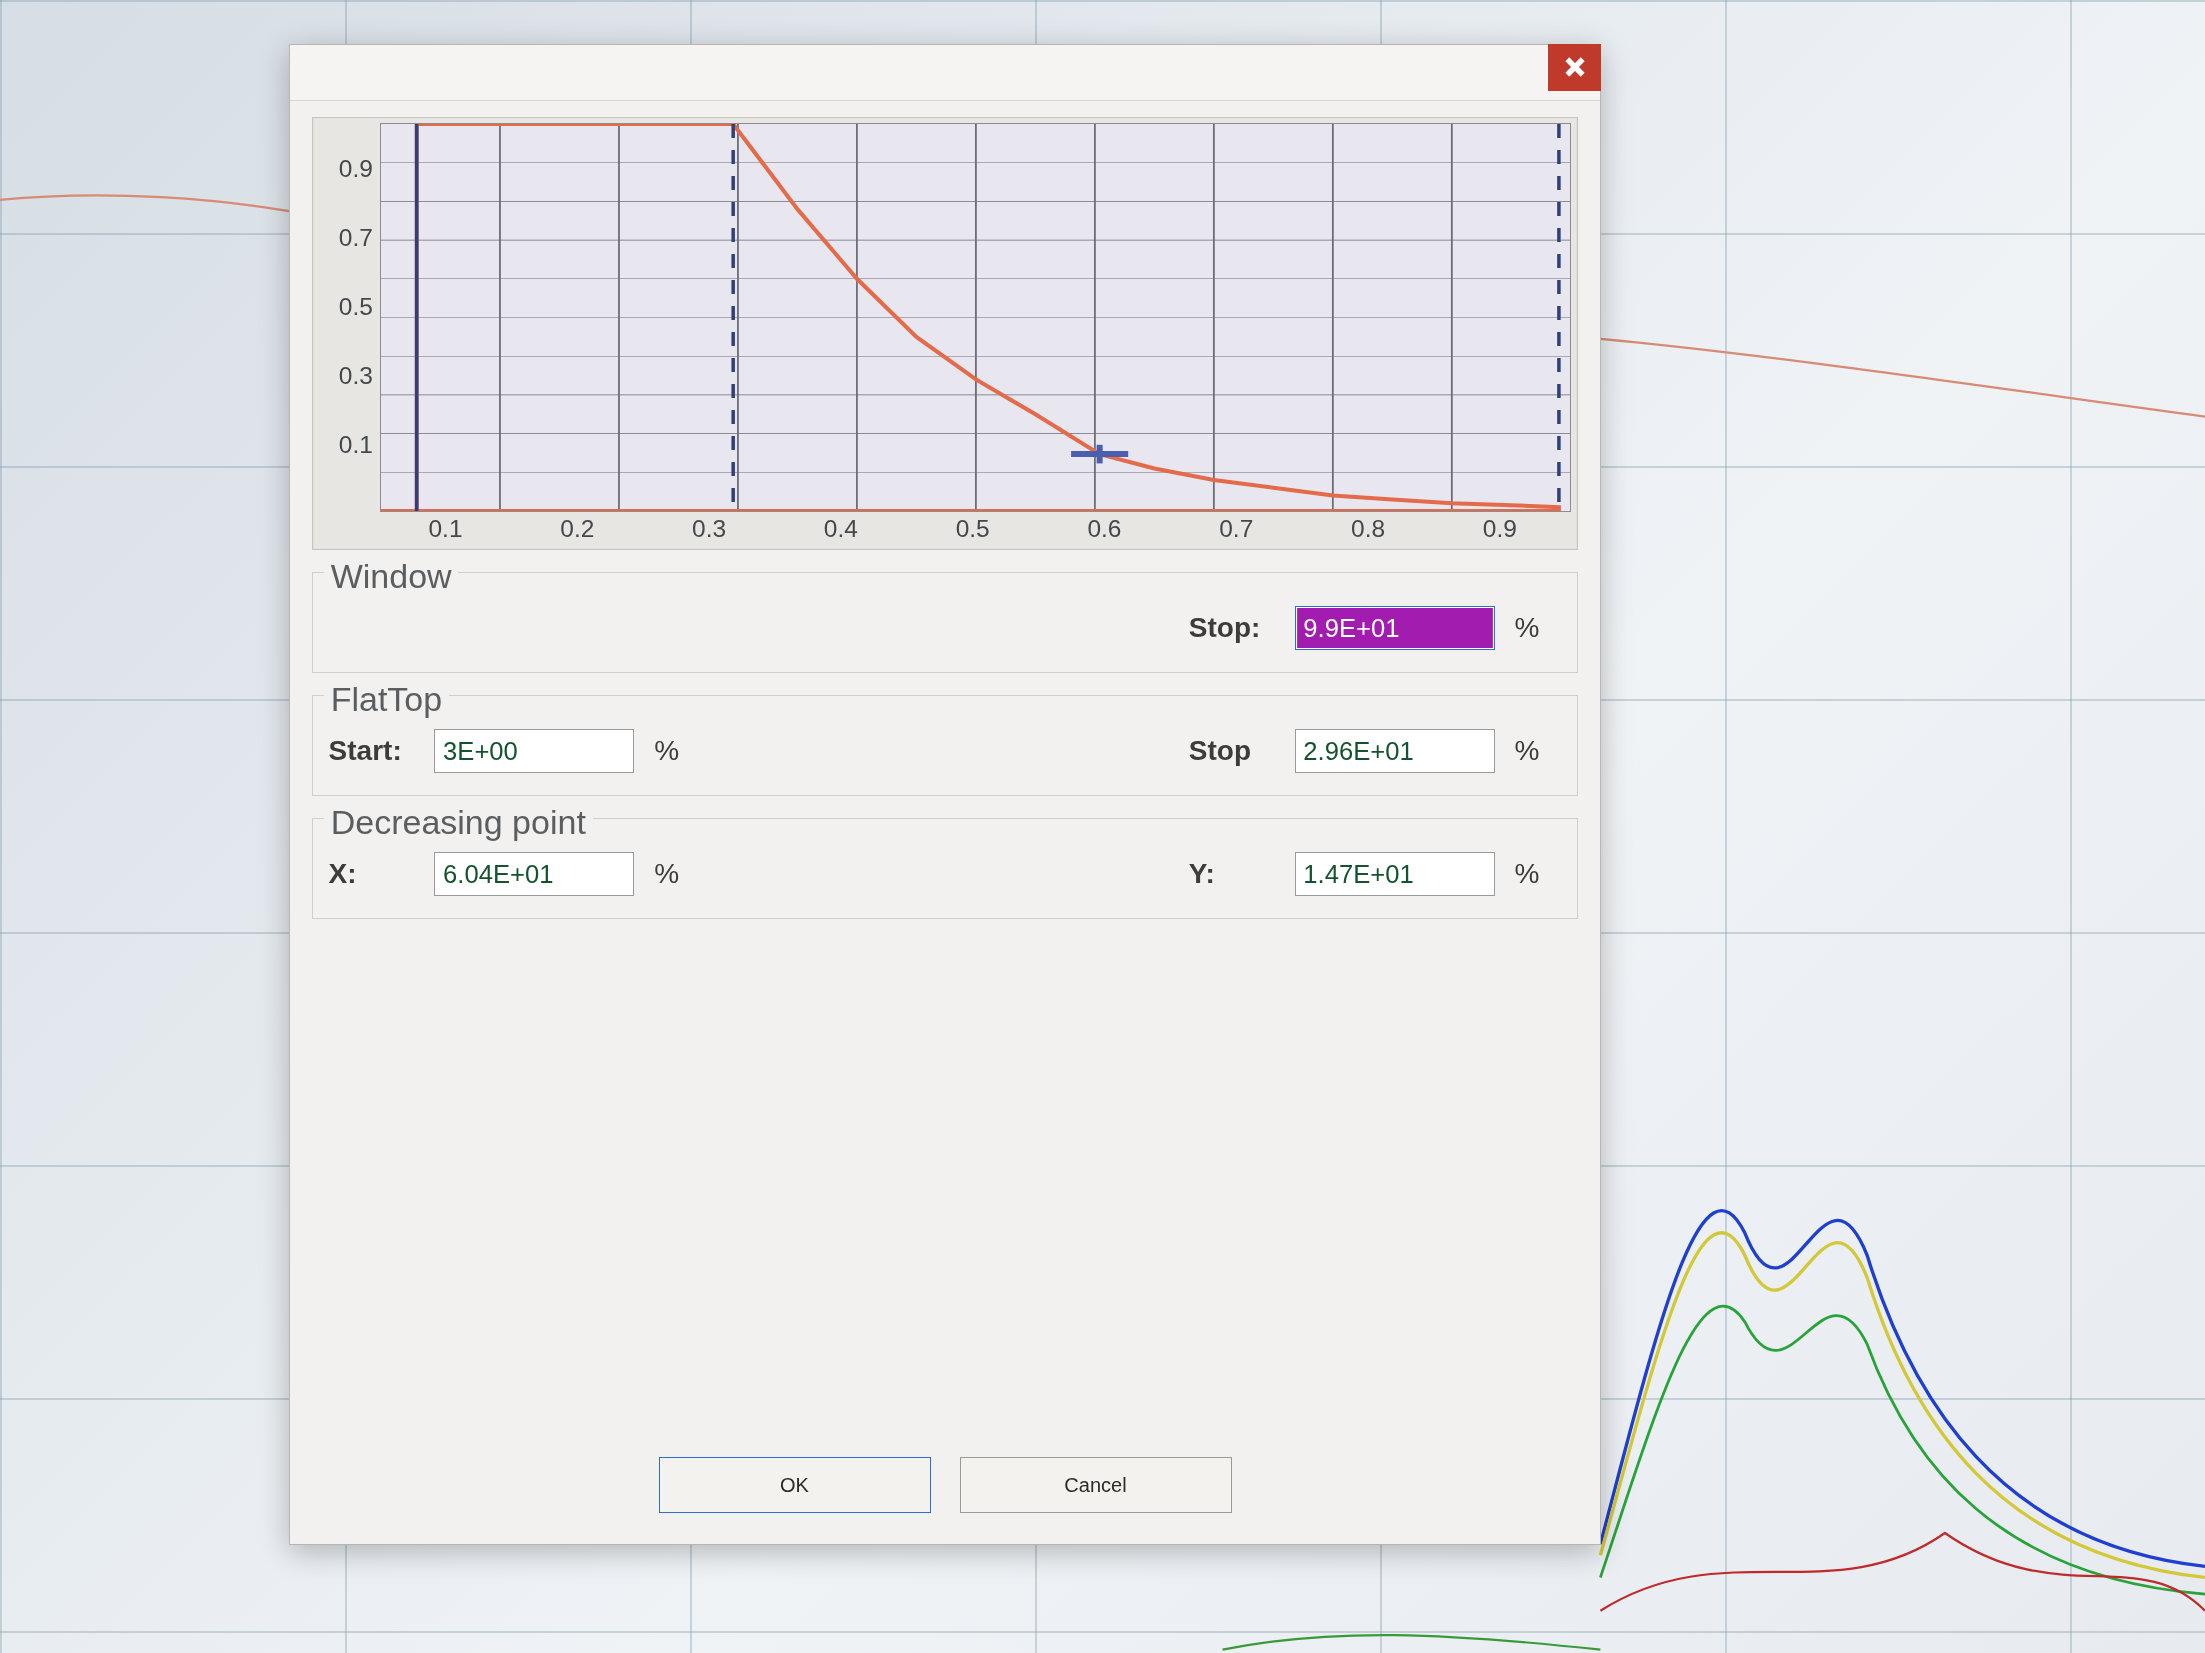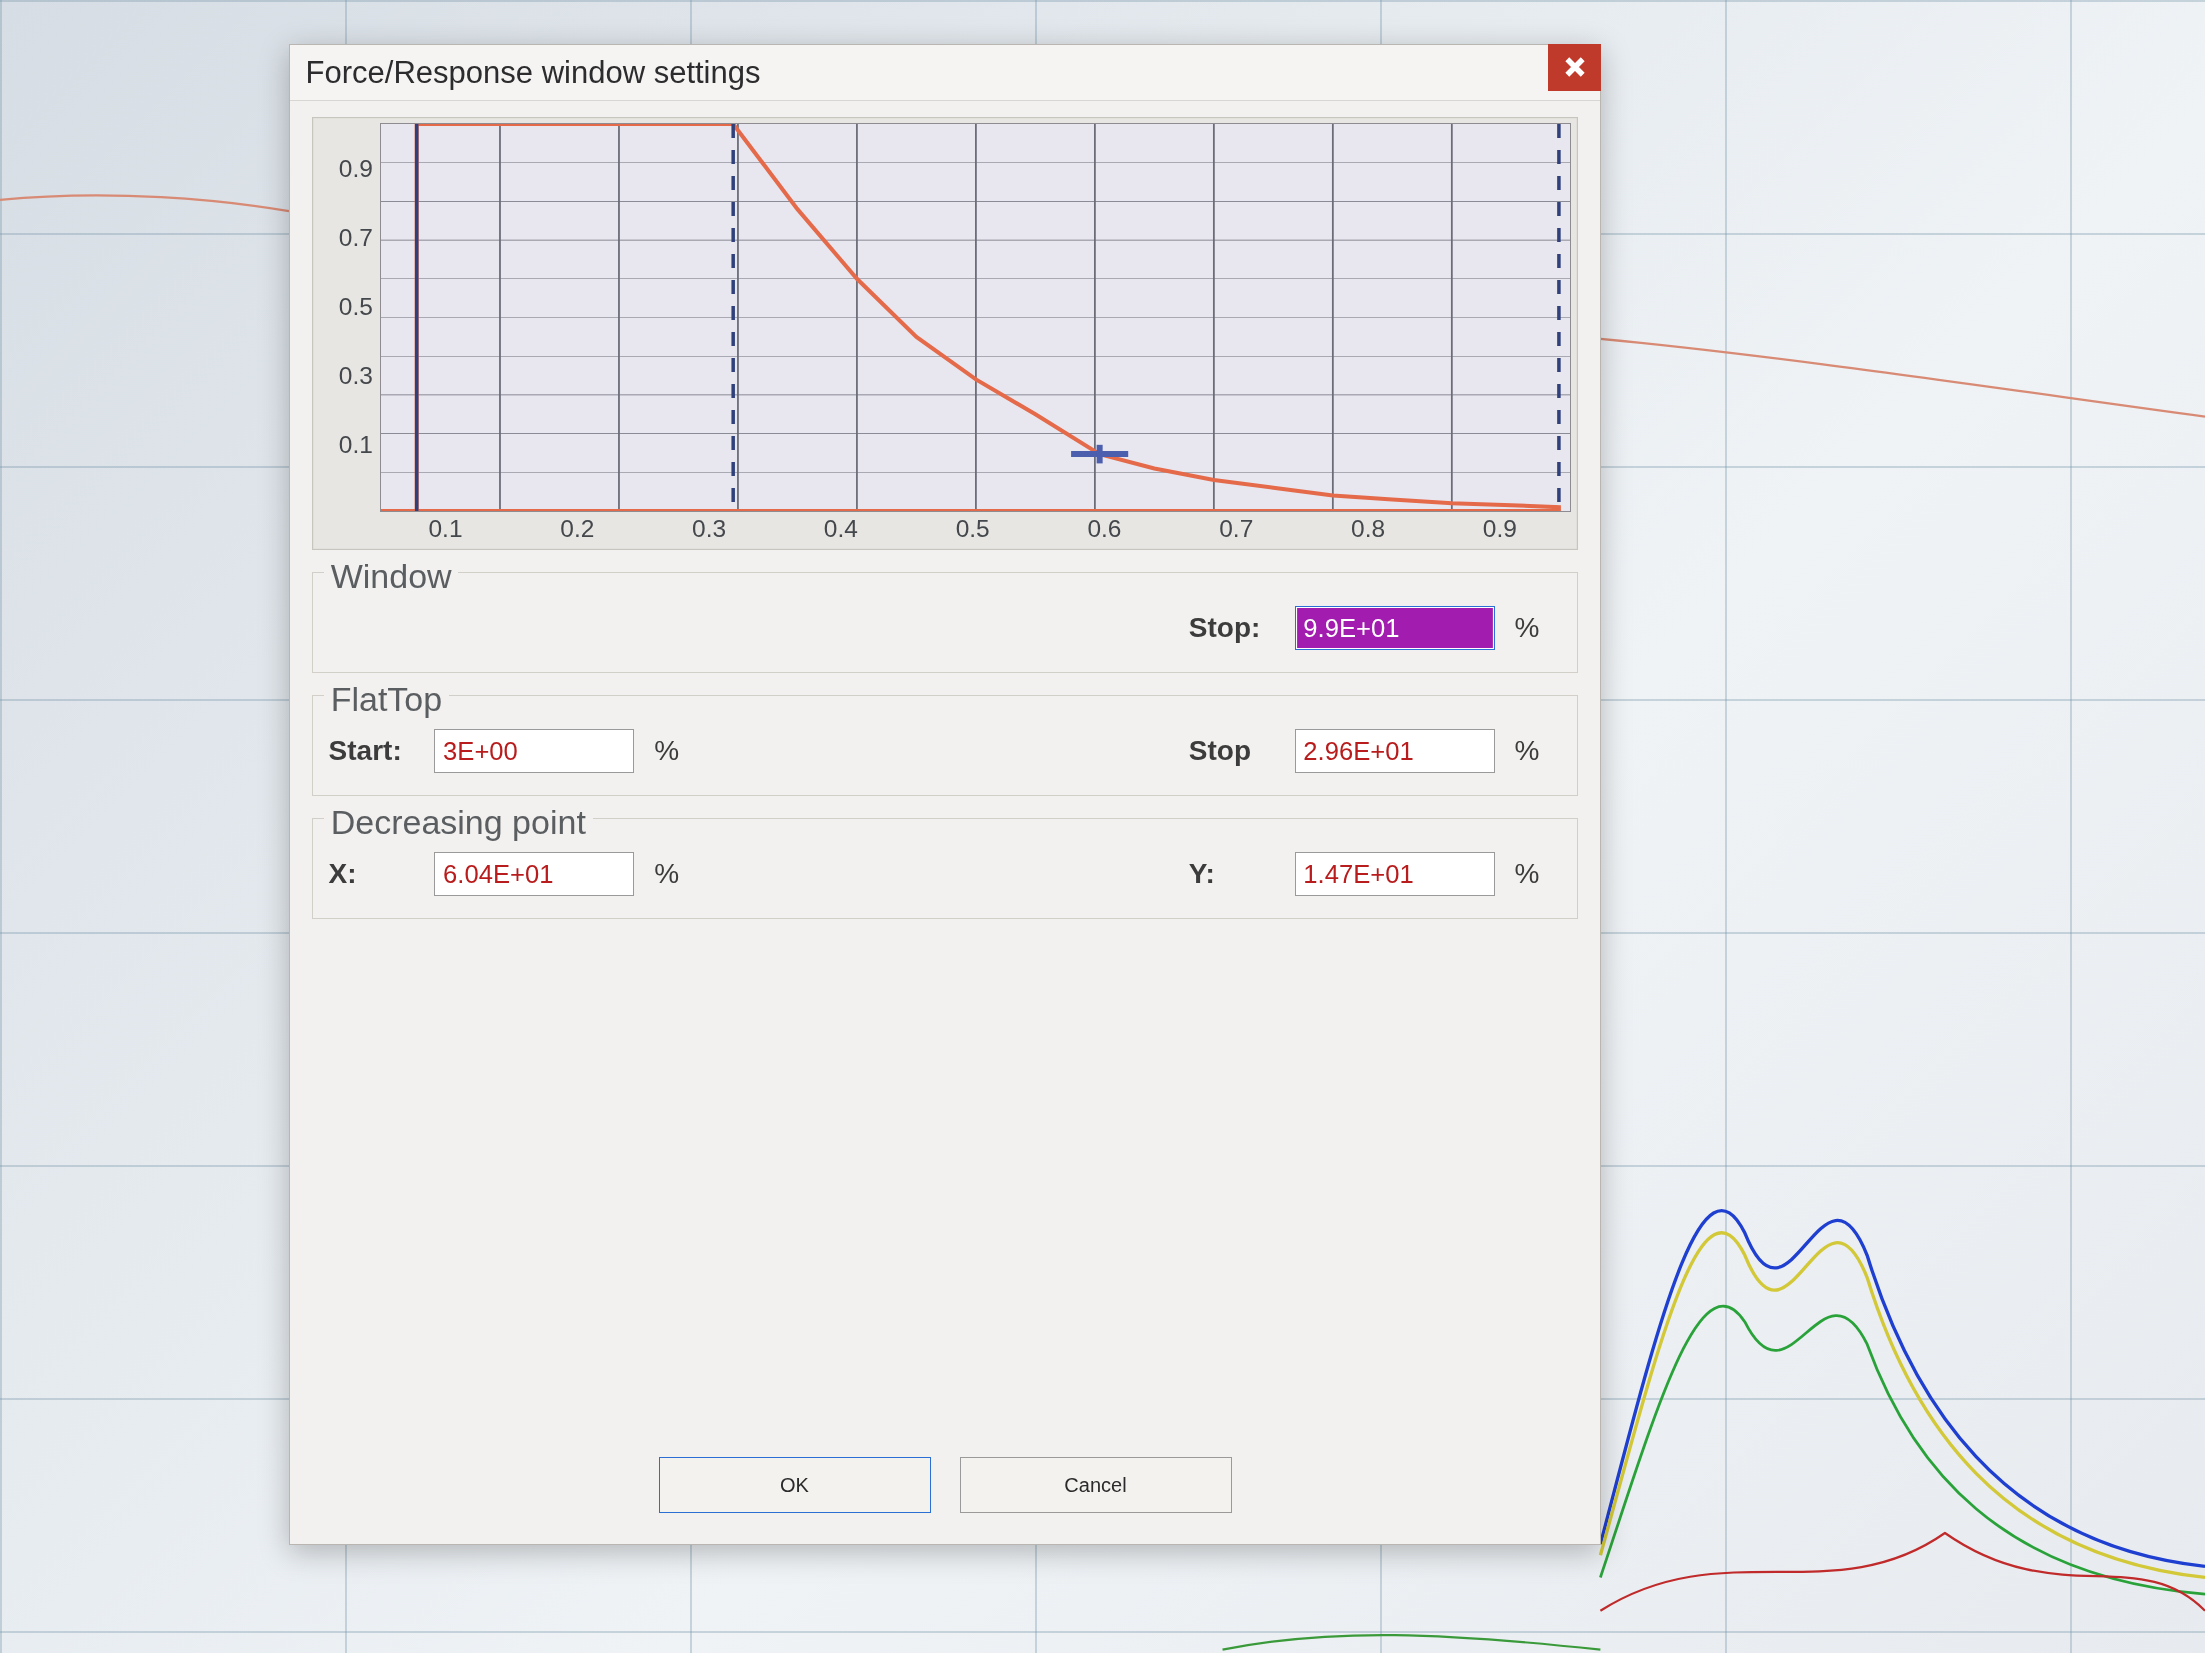--- a/index.html
+++ b/index.html
@@ -102,21 +102,21 @@
   .spacer { flex: 1; }
   .label { font-size: 28px; color:#3c3c3c; min-width: 89px; font-weight: bold; }
   .unit { font-size: 28px; color:#3c3c3c; margin-left: 3.3px; margin-right: 22px; }
 
   input[type=text] {
     font-size: 25.6px;
     padding: 5.6px 7.8px;
     width: 200px; height: 44px;
     border: 0.6px solid #9a9a9a;
     background: #ffffff;
-    color: #b91c1c;
+    color: #14532d;
   }
   input.selected {
     border: 1.7px solid #2b6fd4;
     background: #a21caf;
     color: #fff;
     box-shadow: inset 0 0 0 1.1px #fff;
   }
 
   
   .btn-row {
@@ -144,21 +144,20 @@
   <path d="M2880 610 C 3200 640, 3600 700, 3968 750" stroke="#d88a74" stroke-width="4" fill="none"></path>
   <path d="M2200 2970 C 2400 2930, 2600 2940, 2880 2970" stroke="#3a9a3a" stroke-width="4" fill="none"></path>
   <path d="M2880 2780 C 2980 2400, 3060 2060, 3140 2220 C 3220 2420, 3280 2060, 3360 2260 C 3440 2520, 3600 2780, 3968 2820" stroke="#1f3fd0" stroke-width="6" fill="none"></path>
   <path d="M2880 2800 C 2980 2440, 3060 2100, 3140 2260 C 3220 2460, 3280 2100, 3360 2300 C 3440 2560, 3600 2800, 3968 2840" stroke="#d2c838" stroke-width="6" fill="none"></path>
   <path d="M2880 2840 C 2980 2540, 3060 2260, 3140 2380 C 3220 2540, 3280 2260, 3360 2420 C 3440 2640, 3600 2840, 3968 2870" stroke="#2aa23a" stroke-width="5" fill="none"></path>
   <path d="M2880 2900 C 3100 2760, 3300 2900, 3500 2760 C 3700 2900, 3850 2780, 3968 2900" stroke="#c02a2a" stroke-width="4" fill="none"></path>
 </svg>
 
 <div class="dialog">
   <div class="titlebar">
-    <span class="title-text">Force/Response window settings</span>
     <div class="close-btn">
       <svg viewBox="0 0 20 20">
           <path d="M3 3 L17 17 M17 3 L3 17"></path>
         </svg>
     </div>
   </div>
 
   <div class="body">
 
     <div class="chart-wrap">

